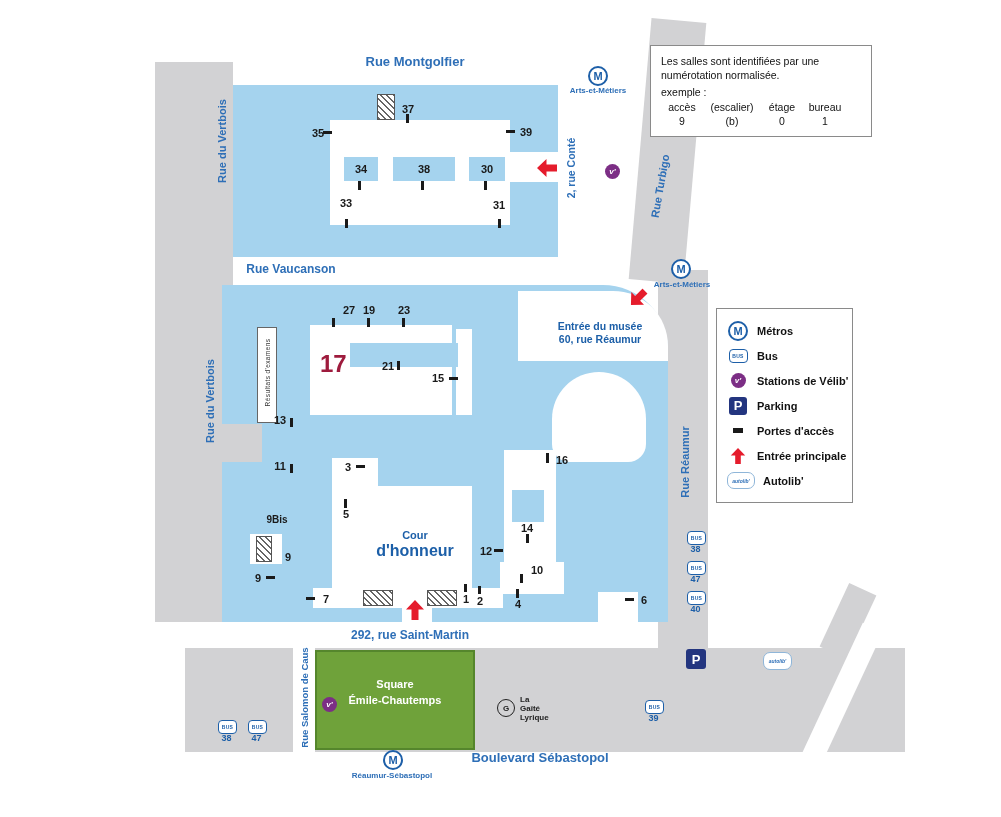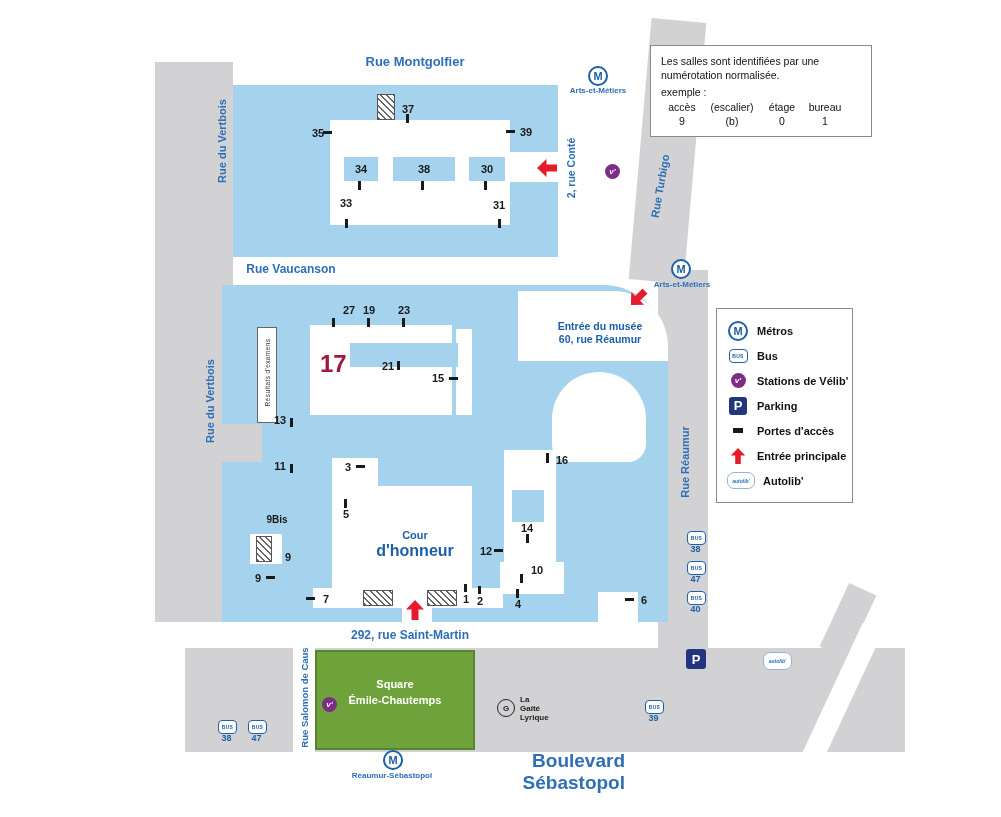--- a/index.html
+++ b/index.html
@@ -160,21 +160,21 @@
   </div>
 
   <div class="slabel" style="left:340px;top:54px;width:150px;font-size:13px;">Rue Montgolfier</div>
   <div class="slabel rotl" style="left:167px;top:135px;width:110px;font-size:11px;">Rue du Vertbois</div>
   <div class="slabel rotl" style="left:155px;top:395px;width:110px;font-size:11px;">Rue du Vertbois</div>
   <div class="slabel" style="left:226px;top:262px;width:130px;">Rue Vaucanson</div>
   <div class="slabel rotl" style="left:521px;top:162px;width:100px;font-size:10.5px;">2, rue Conté</div>
   <div class="slabel" style="left:610px;top:180px;width:100px;font-size:11px;transform:rotate(-80deg);">Rue Turbigo</div>
   <div class="slabel rotl" style="left:630px;top:456px;width:110px;font-size:11px;">Rue Réaumur</div>
   <div class="slabel" style="left:330px;top:628px;width:160px;">292, rue Saint-Martin</div>
-  <div class="slabel" style="left:455px;top:750px;width:170px;font-size:19px;text-align:right;">Boulevard Sébastopol</div>
+  <div class="slabel" style="left:455px;top:750px;width:170px;font-size:13px;">Boulevard Sébastopol</div>
 
   <div class="metro" style="left:588px;top:66px;">M</div>
   <div class="mlabel" style="left:553px;top:86px;width:90px;">Arts-et-Métiers</div>
   <div class="metro" style="left:671px;top:259px;">M</div>
   <div class="mlabel" style="left:637px;top:280px;width:90px;">Arts-et-Métiers</div>
   <div class="metro" style="left:383px;top:750px;">M</div>
   <div class="mlabel" style="left:337px;top:771px;width:110px;">Réaumur-Sébastopol</div>
 
   <div class="velib" style="left:605px;top:164px;">v'</div>
   <div class="velib" style="left:320px;top:696px;">v'</div>

